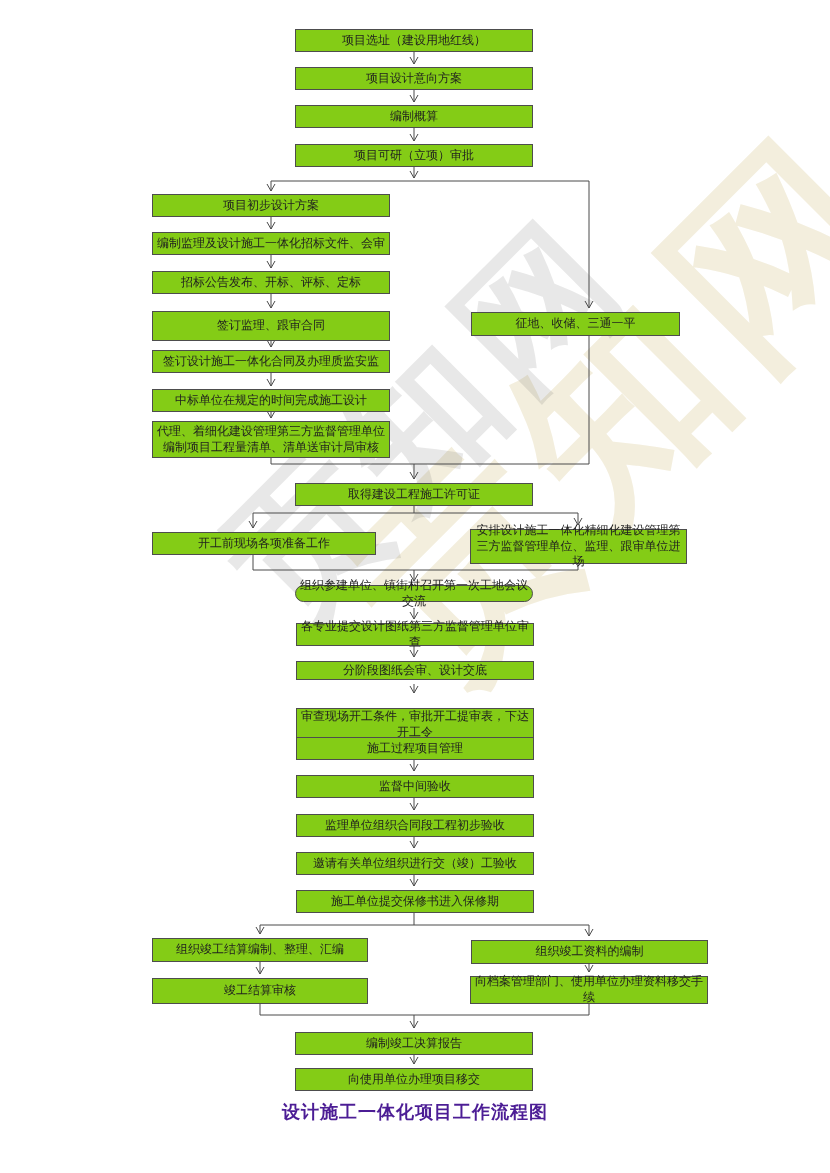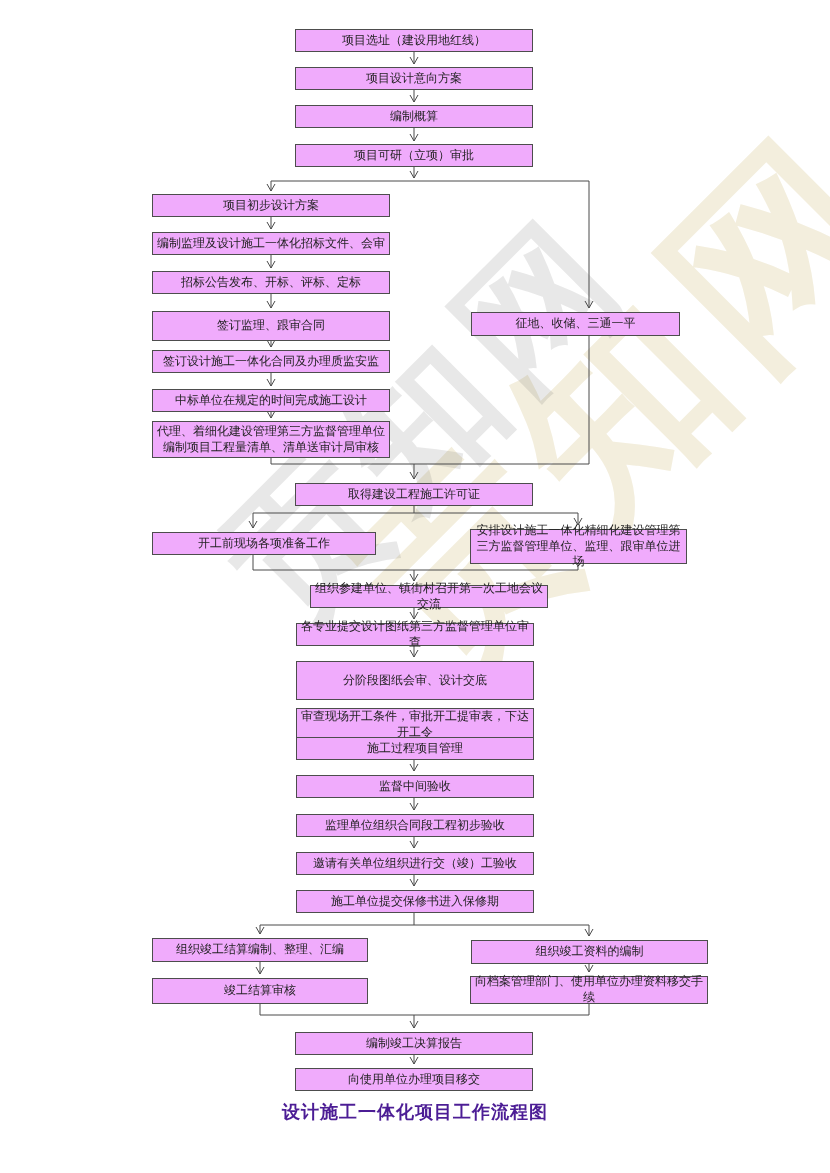--- a/index.html
+++ b/index.html
@@ -19,43 +19,43 @@
     transform:rotate(-45deg);
   }
   .wm-cream{left:300px;top:270px;font-size:200px;letter-spacing:18px;color:#f3eedd;}
   .wm-gray{left:185px;top:320px;font-size:150px;letter-spacing:12px;color:rgba(90,90,90,0.14);}
   
   .wires{position:absolute;left:0;top:0;z-index:1;}
   .wires path{stroke:#4a4a4a;stroke-width:1;fill:none;}
   
   .node{
     position:absolute;z-index:2;box-sizing:border-box;
-    background:#f0abfc;border:1px solid #4d4d4d;
+    background:#84cc16;border:1px solid #4d4d4d;
     display:flex;align-items:center;justify-content:center;
     text-align:center;font-size:12px;line-height:1.3;
     padding:1px 3px;
   }
   #n1{left:295px;top:29px;width:238px;height:23px;}
   #n2{left:295px;top:67px;width:238px;height:23px;}
   #n3{left:295px;top:105px;width:238px;height:23px;}
   #n4{left:295px;top:144px;width:238px;height:23px;}
   #n5{left:152px;top:194px;width:238px;height:23px;}
   #n6{left:152px;top:232px;width:238px;height:23px;}
   #n7{left:152px;top:271px;width:238px;height:23px;}
   #n8{left:152px;top:311px;width:238px;height:30px;}
   #n9{left:152px;top:350px;width:238px;height:23px;}
   #n10{left:152px;top:389px;width:238px;height:23px;}
   #n11{left:152px;top:421px;width:238px;height:37px;}
   #n12{left:471px;top:312px;width:209px;height:24px;}
   #n13{left:295px;top:483px;width:238px;height:23px;}
   #n14{left:152px;top:532px;width:224px;height:23px;}
   #n15{left:470px;top:529px;width:217px;height:35px;}
-  #n16{left:310px;top:585px;width:238px;height:23px;}
+  #n16{left:295px;top:585px;width:238px;height:17px;border-radius:10px;}
   #n17{left:296px;top:623px;width:238px;height:23px;}
-  #n18{left:296px;top:661px;width:238px;height:39px;}
+  #n18{left:296px;top:661px;width:238px;height:19px;}
   #n19{left:296px;top:697px;width:238px;height:33px;margin-top:11px;}
   #n20{left:296px;top:737px;width:238px;height:23px;}
   #n21{left:296px;top:775px;width:238px;height:23px;}
   #n22{left:296px;top:814px;width:238px;height:23px;}
   #n23{left:296px;top:852px;width:238px;height:23px;}
   #n24{left:296px;top:890px;width:238px;height:23px;}
   #n25{left:152px;top:938px;width:216px;height:24px;}
   #n26{left:152px;top:978px;width:216px;height:26px;}
   #n27{left:471px;top:940px;width:237px;height:24px;}
   #n28{left:470px;top:976px;width:238px;height:28px;}

